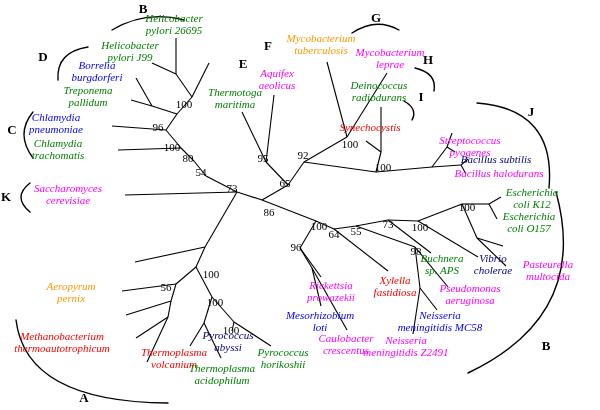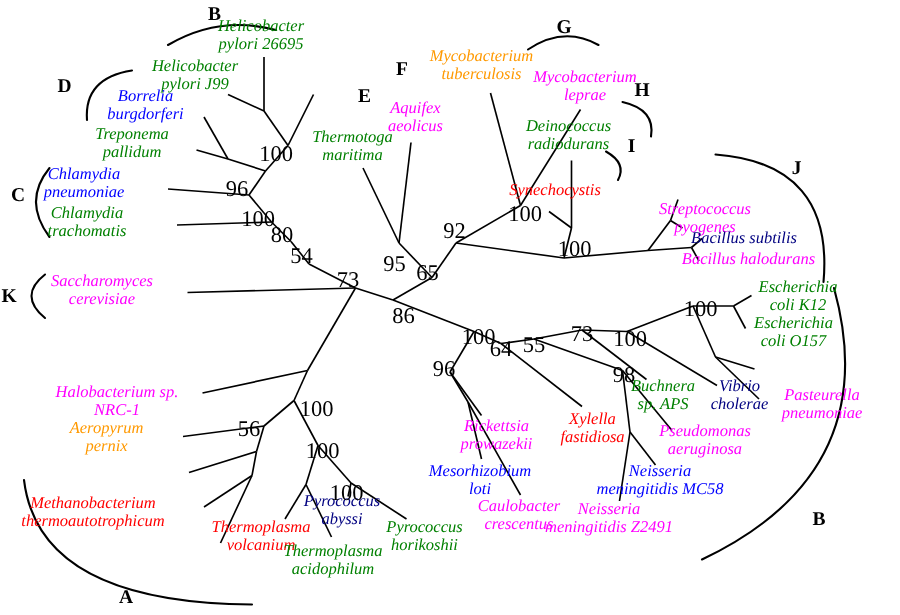--- a/index.html
+++ b/index.html
@@ -17,21 +17,21 @@
     transform: translate(-50%, -50%);
     font-style: italic;
     font-size: 11px;
     line-height: 11.5px;
     text-align: center;
     white-space: pre-line;
   }
   .bootstrap {
     position: absolute;
     transform: translate(-50%, -50%);
-    font-size: 15px;
+    font-size: 11px;
     color: #000000;
     font-family: Liberation Serif, serif;
   }
   .group-label {
     position: absolute;
     transform: translate(-50%, -50%);
     font-size: 13px;
     font-weight: bold;
     color: #000000;
   }
@@ -158,60 +158,58 @@
 pyogenes</div>
     <div class="taxon" style="left: 496px; top: 160px; color: rgb(0, 0, 128);">Bacillus subtilis</div>
     <div class="taxon" style="left: 499px; top: 174px; color: rgb(255, 0, 255);">Bacillus halodurans</div>
     <div class="taxon" style="left: 68px; top: 194px; color: rgb(255, 0, 255);">Saccharomyces
 cerevisiae</div>
     <div class="taxon" style="left: 532px; top: 198px; color: rgb(0, 128, 0);">Escherichia
 coli K12</div>
     <div class="taxon" style="left: 529px; top: 222px; color: rgb(0, 128, 0);">Escherichia
 coli O157</div>
     <div class="taxon" style="left: 548px; top: 270px; color: rgb(255, 0, 255);">Pasteurella
-pneumoniae</div>
+multocida</div>
     <div class="taxon" style="left: 493px; top: 264px; color: rgb(0, 0, 128);">Vibrio
 cholerae</div>
     <div class="taxon" style="left: 442px; top: 264px; color: rgb(0, 128, 0);">Buchnera
 sp. APS</div>
     <div class="taxon" style="left: 470px; top: 294px; color: rgb(255, 0, 255);">Pseudomonas
 aeruginosa</div>
     <div class="taxon" style="left: 395px; top: 286px; color: rgb(255, 0, 0);">Xylella
 fastidiosa</div>
     <div class="taxon" style="left: 440px; top: 321px; color: rgb(0, 0, 255);">Neisseria
 meningitidis MC58</div>
     <div class="taxon" style="left: 406px; top: 346px; color: rgb(255, 0, 255);">Neisseria
 meningitidis Z2491</div>
     <div class="taxon" style="left: 346px; top: 344px; color: rgb(255, 0, 255);">Caulobacter
 crescentus</div>
     <div class="taxon" style="left: 320px; top: 321px; color: rgb(0, 0, 255);">Mesorhizobium
 loti</div>
     <div class="taxon" style="left: 331px; top: 291px; color: rgb(255, 0, 255);">Rickettsia
 prowazekii</div>
-    <div class="taxon" style="left: 78px; top: 268px; color: rgb(255, 0, 255);">Halobacterium sp.
-NRC-1</div>
     <div class="taxon" style="left: 71px; top: 292px; color: rgb(255, 153, 0);">Aeropyrum
 pernix</div>
     <div class="taxon" style="left: 62px; top: 342px; color: rgb(255, 0, 0);">Methanobacterium
 thermoautotrophicum</div>
     <div class="taxon" style="left: 174px; top: 358px; color: rgb(255, 0, 0);">Thermoplasma
 volcanium</div>
     <div class="taxon" style="left: 222px; top: 374px; color: rgb(0, 128, 0);">Thermoplasma
 acidophilum</div>
     <div class="taxon" style="left: 228px; top: 341px; color: rgb(0, 0, 128);">Pyrococcus
 abyssi</div>
     <div class="taxon" style="left: 283px; top: 358px; color: rgb(0, 128, 0);">Pyrococcus
 horikoshii</div>
     <div class="bootstrap" style="left: 184px; top: 104px;">100</div>
     <div class="bootstrap" style="left: 158px; top: 127px;">96</div>
     <div class="bootstrap" style="left: 172px; top: 147px;">100</div>
     <div class="bootstrap" style="left: 188px; top: 158px;">80</div>
     <div class="bootstrap" style="left: 201px; top: 172px;">54</div>
     <div class="bootstrap" style="left: 232px; top: 188px;">73</div>
-    <div class="bootstrap" style="left: 263px; top: 158px; margin-top: 19px;">95</div>
+    <div class="bootstrap" style="left: 263px; top: 158px;">95</div>
     <div class="bootstrap" style="left: 303px; top: 155px;">92</div>
     <div class="bootstrap" style="left: 350px; top: 144px;">100</div>
     <div class="bootstrap" style="left: 383px; top: 167px;">100</div>
     <div class="bootstrap" style="left: 285px; top: 183px;">65</div>
     <div class="bootstrap" style="left: 269px; top: 212px;">86</div>
     <div class="bootstrap" style="left: 296px; top: 247px;">96</div>
     <div class="bootstrap" style="left: 319px; top: 226px;">100</div>
     <div class="bootstrap" style="left: 334px; top: 234px;">64</div>
     <div class="bootstrap" style="left: 356px; top: 231px;">55</div>
     <div class="bootstrap" style="left: 388px; top: 224px;">73</div>

